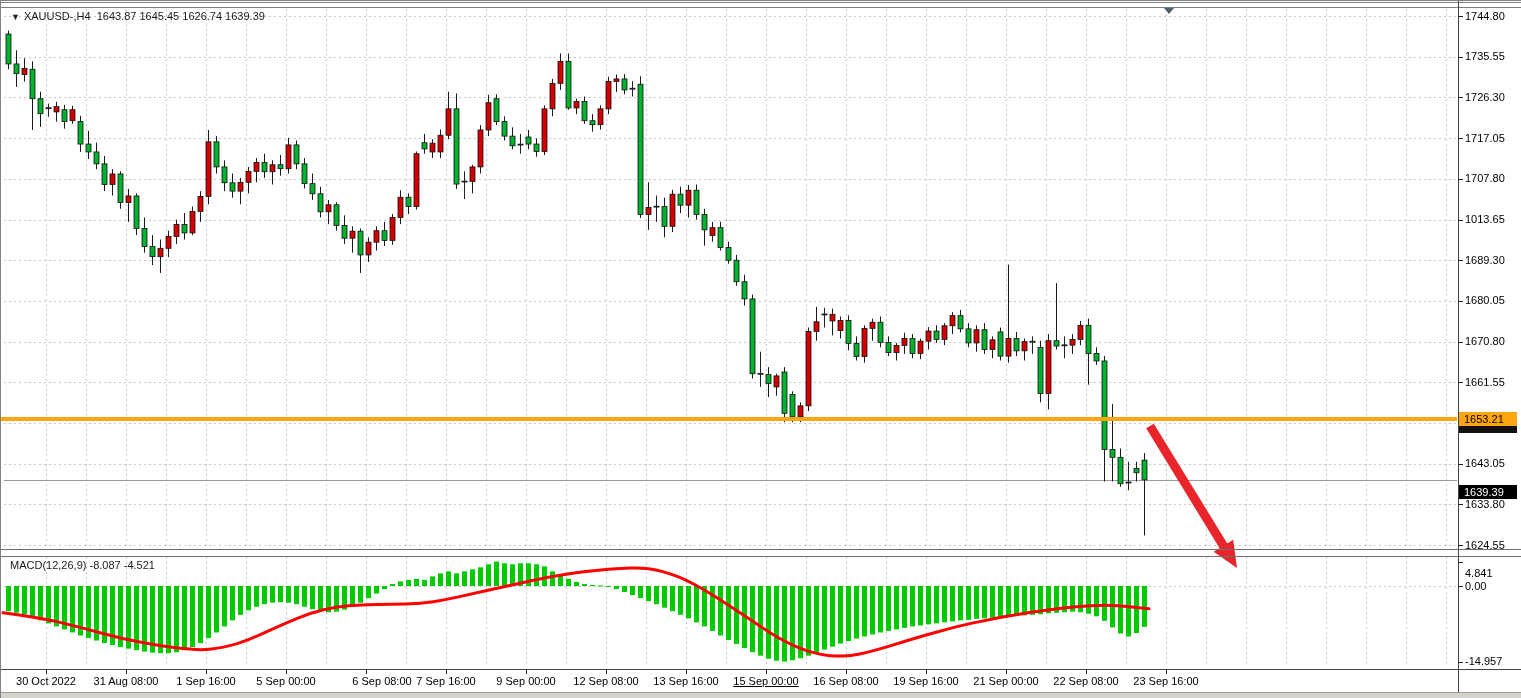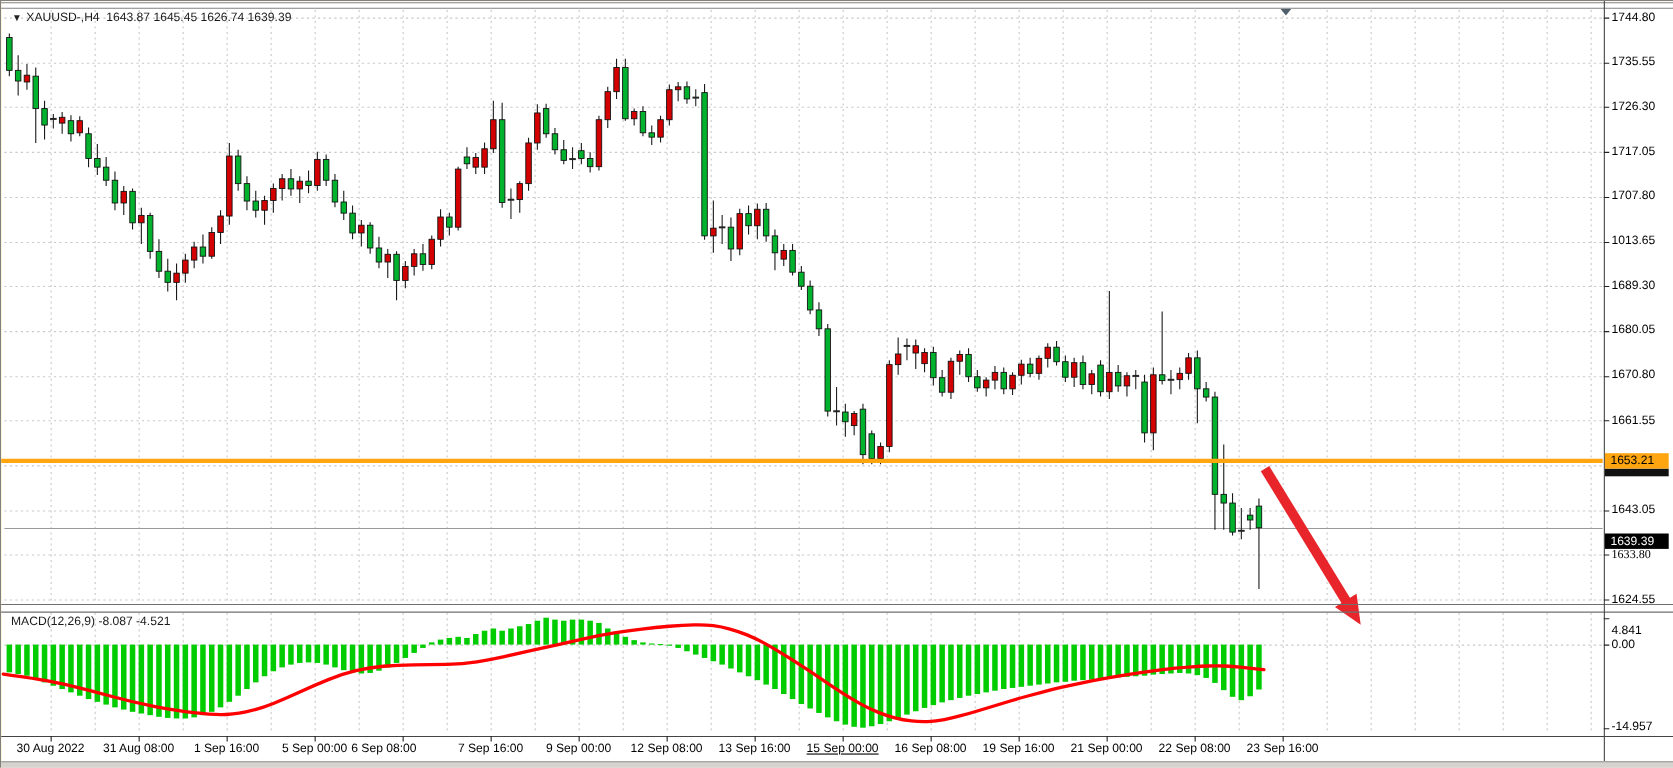--- a/index.html
+++ b/index.html
@@ -611,33 +611,33 @@
       <div class="ptick" style="top: 49.2px;">1735.55</div>
       <div class="ptick" style="top: 89.9px;">1726.30</div>
       <div class="ptick" style="top: 130.6px;">1717.05</div>
       <div class="ptick" style="top: 171.3px;">1707.80</div>
       <div class="ptick" style="top: 212px;">1013.65</div>
       <div class="ptick" style="top: 252.7px;">1689.30</div>
       <div class="ptick" style="top: 293.4px;">1680.05</div>
       <div class="ptick" style="top: 334.1px;">1670.80</div>
       <div class="ptick" style="top: 374.8px;">1661.55</div>
       <div class="ptick" style="top: 456.2px;">1643.05</div>
-      <div class="ptick" style="top: 496.9px; font-family: Liberation Serif, serif;">1633.80</div>
+      <div class="ptick" style="top: 496.9px;">1633.80</div>
       <div class="ptick" style="top: 537.6px; text-align: right;">1624.55</div>
       <div class="ptick" style="top: 554.053px; margin-top: 12px;">4.841</div>
       <div class="ptick" style="top: 578.5px;">0.00</div>
       <div class="ptick" style="top: 654.033px;">-14.957</div>
     </div>
 
   <div id="time-axis">
-      <div class="ttick" style="left: 45px;">30 Aug 2022</div>
+      <div class="ttick" style="left: 45px;">30 Oct 2022</div>
       <div class="ttick" style="left: 125px;">31 Aug 08:00</div>
       <div class="ttick" style="left: 205px;">1 Sep 16:00</div>
       <div class="ttick" style="left: 285px;">5 Sep 00:00</div>
-      <div class="ttick" style="left: 348px; text-align: right;">6 Sep 08:00</div>
+      <div class="ttick" style="left: 381px; text-align: right;">6 Sep 08:00</div>
       <div class="ttick" style="left: 445px;">7 Sep 16:00</div>
       <div class="ttick" style="left: 525px;">9 Sep 00:00</div>
       <div class="ttick" style="left: 605px;">12 Sep 08:00</div>
       <div class="ttick" style="left: 685px;">13 Sep 16:00</div>
       <div class="ttick" style="left: 765px; text-decoration: underline;">15 Sep 00:00</div>
       <div class="ttick" style="left: 845px;">16 Sep 08:00</div>
       <div class="ttick" style="left: 925px;">19 Sep 16:00</div>
       <div class="ttick" style="left: 1005px;">21 Sep 00:00</div>
       <div class="ttick" style="left: 1085px;">22 Sep 08:00</div>
       <div class="ttick" style="left: 1165px;">23 Sep 16:00</div>

